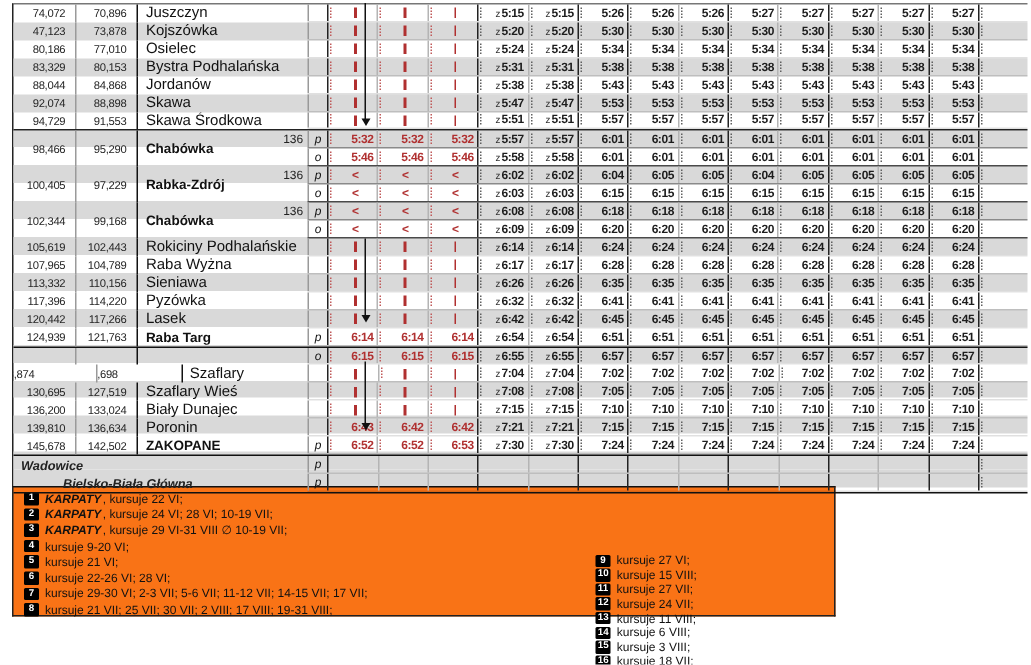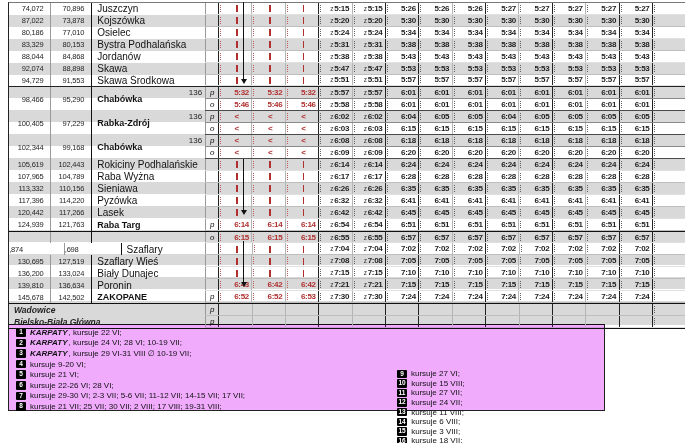--- a/index.html
+++ b/index.html
@@ -11,21 +11,21 @@
   .tbl{position:absolute;left:8px;top:2px;width:676px;
        border-top:1px solid #777;border-left:1.3px solid #222;}
   .stripes{position:absolute;left:0;top:0;width:676px;z-index:0;}
   .stripe{position:absolute;left:0;width:676px;background:#d9d9d9;}
   .rows{position:relative;z-index:1;}
 
   .st{display:flex;align-items:stretch;}
   .st.thick-top{border-top:1.4px solid #222;}
   .st.thick-bottom{border-bottom:1.7px solid #111;}
   .st.section-top{border-top:1.7px solid #111;}
-  .st.section-bottom{border-bottom:1.7px solid #111;}
+  .st.section-bottom{border-bottom:1.7px solid #111;padding-left:28px;}
 
   .cell{box-sizing:border-box;display:flex;align-items:center;overflow:hidden;}
   .km1{width:47px;justify-content:flex-end;padding-right:6px;
        font-size:7.5px;color:#262626;letter-spacing:-0.2px;}
   .km2{width:48px;justify-content:flex-end;padding-right:7px;border-left:1px solid #9a9a9a;
        font-size:7.5px;color:#262626;letter-spacing:-0.2px;}
   .nm{width:134px;border-left:1.8px solid #111;padding-left:5px;position:relative;
       font-size:10px;color:#111;}
   .nm.b{font-weight:bold;font-size:9px;}
   .nm .route{position:absolute;right:3px;top:1px;font-weight:normal;font-size:8px;color:#222;}
@@ -54,22 +54,22 @@
   .bl-thin{border-left:1px solid #b4b4b4;}
   .edge{width:33px;border-left:1.4px solid #222;}
 
   
   .varrow{position:absolute;width:0;border-left:1px solid #111;z-index:2;}
   .varrow .head{position:absolute;bottom:-4px;left:-3px;width:0;height:0;
        border-left:3px solid transparent;border-right:3px solid transparent;
        border-top:5px solid #111;}
 
   
-  .fnbox{position:absolute;left:8px;top:324px;width:597px;height:87px;box-sizing:border-box;
-         border:1px solid #222;border-top:1.7px solid #111;background:#f0abfc;}
+  .fnbox{position:absolute;left:8px;top:324px;width:549px;height:87px;box-sizing:border-box;
+         border:1px solid #222;border-top:1.7px solid #111;background:#f97316;}
   .fncol{position:absolute;top:2px;}
   .fncol.left{left:7px;}
   .fncol.right{left:388px;margin-top:42px;}
   .fnline{display:flex;align-items:center;font-size:8px;color:#111;}
   .fncol.left .fnline{height:10.6px;}
   .fncol.right .fnline{height:9.6px;}
   .fnnum{display:inline-block;min-width:7px;padding:0 1.5px;margin-right:4px;background:#000;
          color:#fff;font-size:6.5px;font-weight:bold;text-align:center;line-height:8.5px;
          border-radius:1px;flex:none;}
   .fntrain{font-weight:bold;font-style:italic;margin-right:1px;}
@@ -159,21 +159,21 @@
                 <span class="mk"></span>
                 <span class="v">5:27</span>
               </div>
               <div class="cell tc edge">
                 <span class="mk"></span>
               </div>
             </div>
           </div>
         </div>
         <div class="st" style="height: 11.93px;">
-          <div class="cell km1">87,022</div>
+          <div class="cell km1">47,123</div>
           <div class="cell km2">73,878</div>
           <div class="cell nm">
             <span>Kojszówka</span>
           </div>
           <div class="subwrap">
             <div class="sub">
               <div class="cell po"></div>
               <div class="cell tc red bl-thick">
                 <span class="mk"></span>
                 <span class="v ctr"><span class="pipe"></span></span>

